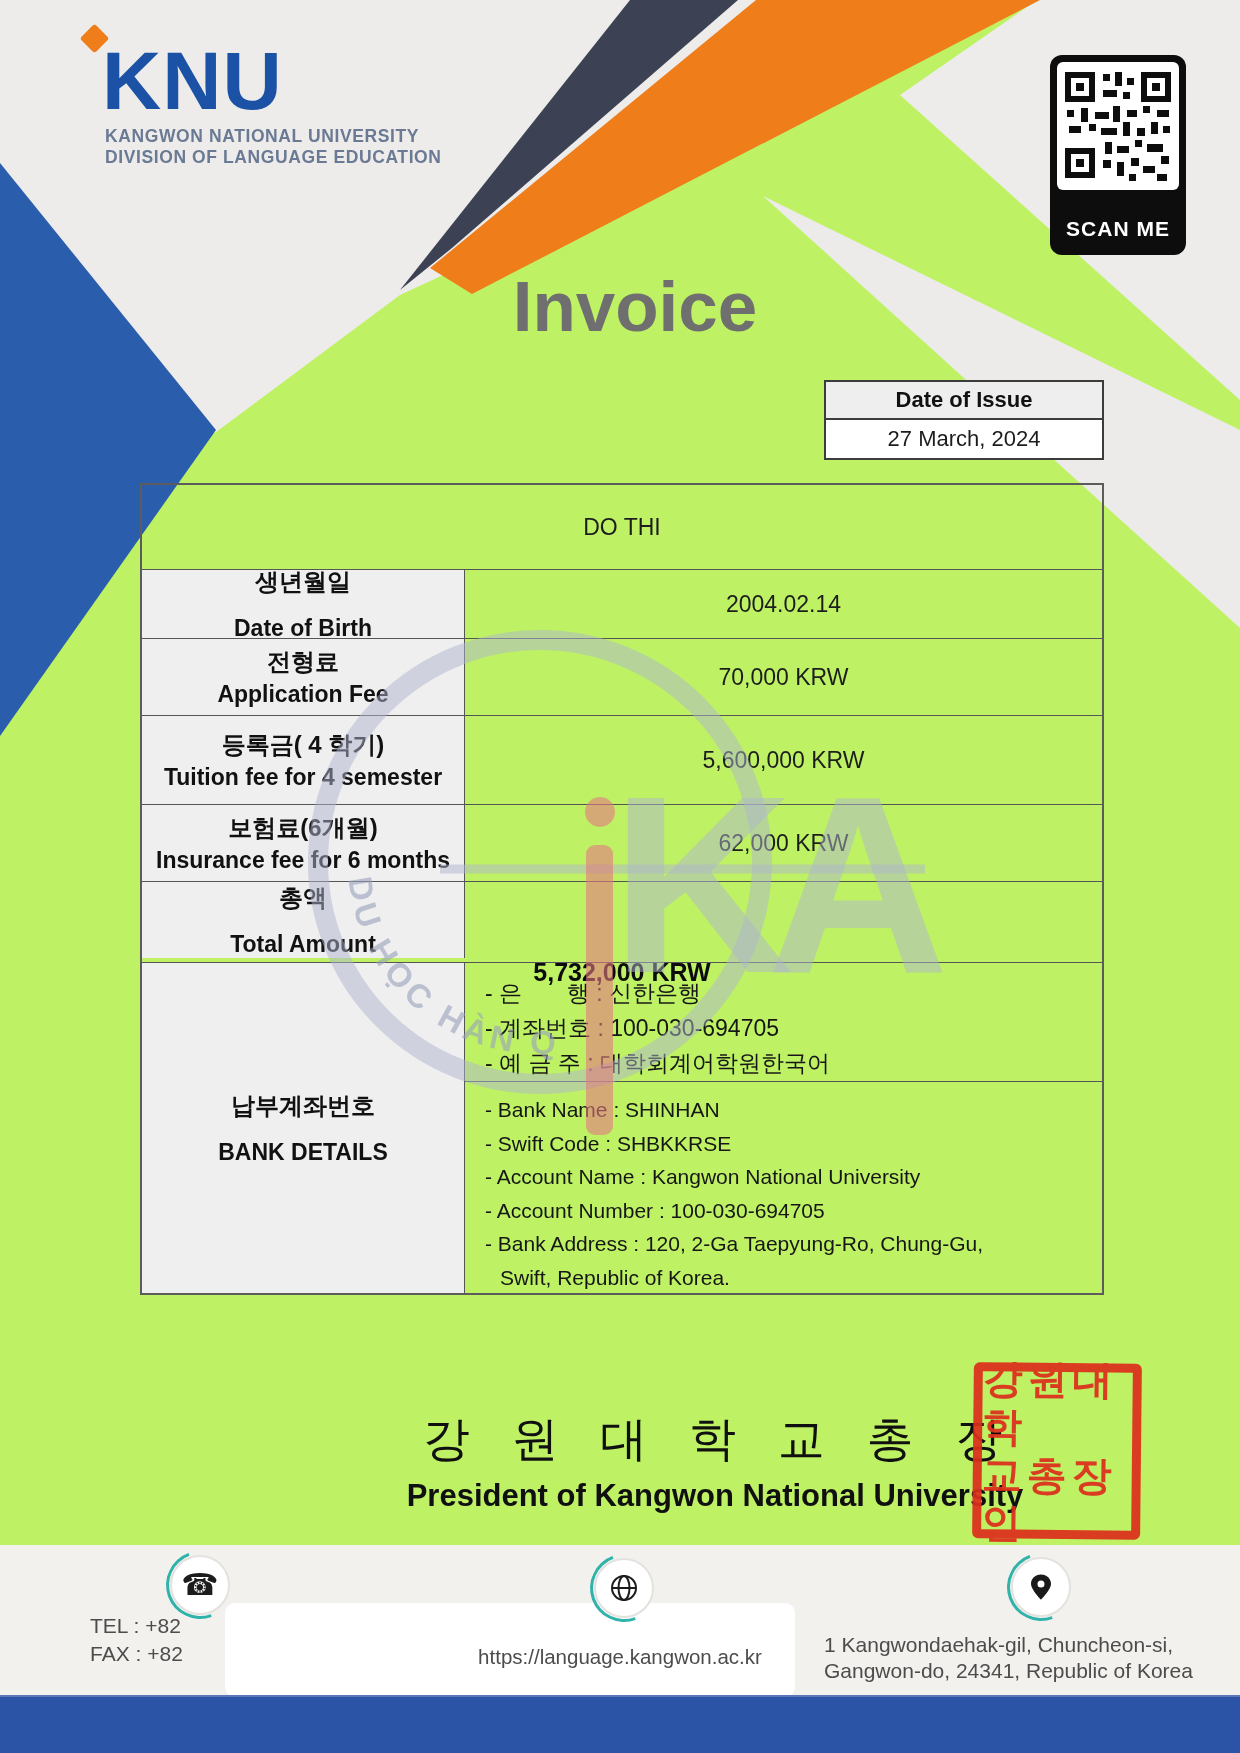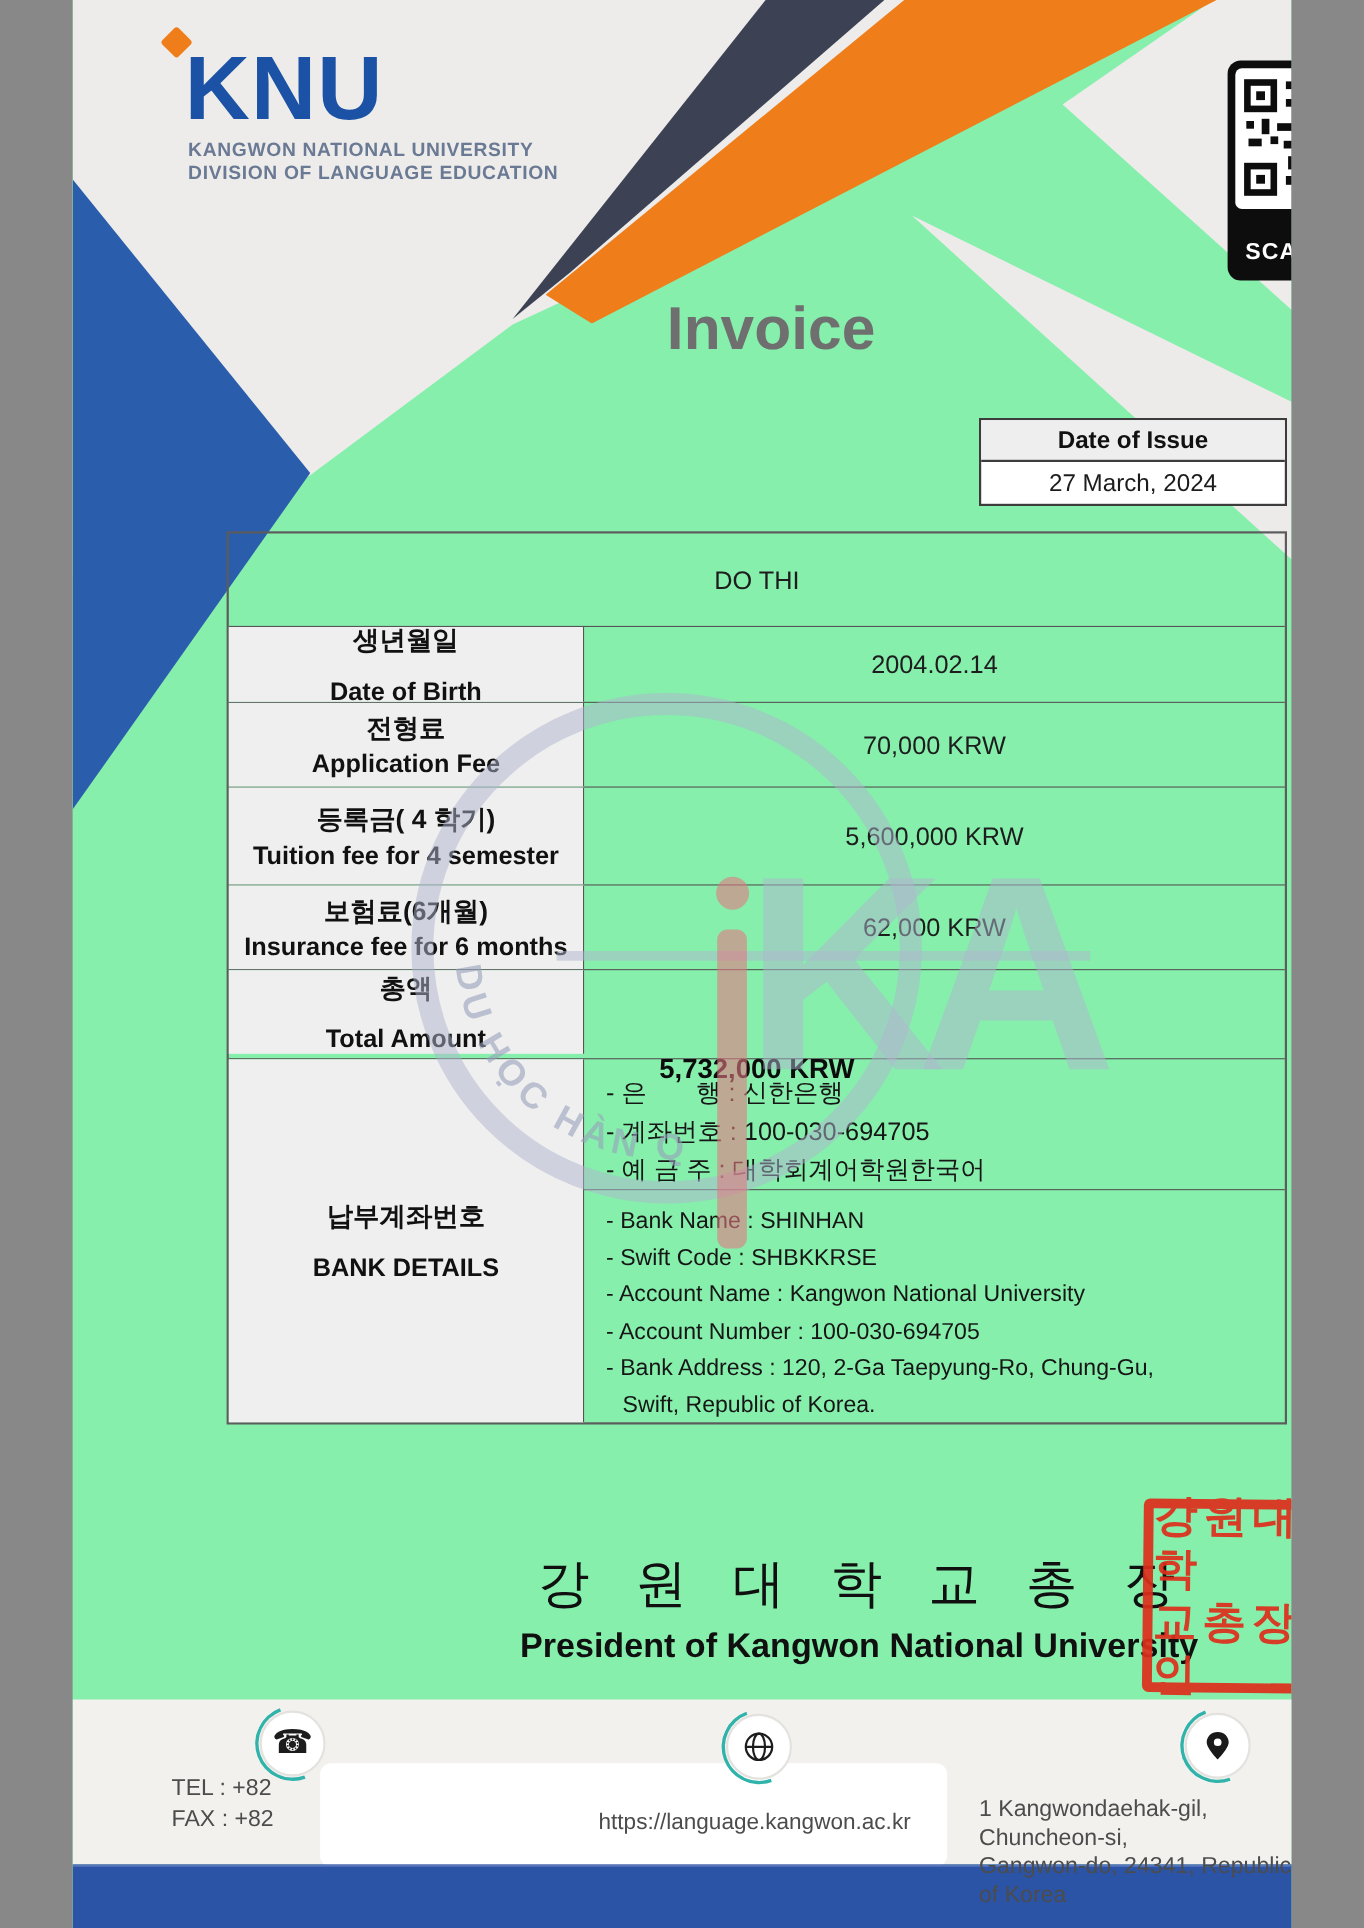--- a/index.html
+++ b/index.html
@@ -1,16 +1,16 @@
 <!DOCTYPE html>
 <html><head>
 <meta charset="utf-8">
 <style>
   html,body{margin:0;padding:0;background:#888;}
-  .page{position:relative;width:1108px;height:1753px;margin:0 auto;background:#86efac;overflow:hidden;
+  .page{position:relative;width:1240px;height:1753px;margin:0 auto;background:#bef264;overflow:hidden;
         font-family:"Liberation Sans","DejaVu Sans",sans-serif;color:#222;}
   .abs{position:absolute;}
   
   .bg{position:absolute;inset:0;pointer-events:none;}
   .gray-tl{background:#edecea;clip-path:polygon(0 0,1037px 0,400px 295px,216px 432px,0 525px);}
   .gray-tr1{background:#edecea;clip-path:polygon(1037px 0,1240px 0,1240px 400px,900px 95px);}
   .gray-tr2{background:#eceb e9;background:#ecebe9;clip-path:polygon(763px 196px,1240px 430px,1240px 628px);}
   .blue-tri{background:#2b5dad;clip-path:polygon(0 163px,216px 430px,0 736px);}
   .navy-stripe{background:#3c4254;clip-path:polygon(630px 0,738px 0,452px 248px,400px 290px);}
   .orange-stripe{background:#ef7d1a;clip-path:polygon(756px 0,1040px 0,472px 294px,430px 268px);}
@@ -21,21 +21,21 @@
   .logo-diamond{left:84px;top:28px;width:21px;height:21px;background:#ef7d1a;border-radius:3px;transform:rotate(45deg);}
   .logo-knu{left:102px;top:40px;font-size:82px;line-height:1;font-weight:800;color:#1b52a5;letter-spacing:1px;}
   .logo-sub1{left:105px;top:126px;font-size:17.5px;font-weight:bold;color:#6b7a94;letter-spacing:.6px;}
   .logo-sub2{left:105px;top:147px;font-size:17.5px;font-weight:bold;color:#6b7a94;letter-spacing:.6px;}
   
   .qr-frame{left:1050px;top:55px;width:136px;height:200px;background:#0d0d0d;border-radius:12px;padding:0;}
   .qr-white{position:absolute;left:7px;top:7px;width:122px;height:128px;background:#fff;border-radius:6px;}
   .qr-label{position:absolute;left:0;bottom:14px;width:100%;text-align:center;color:#fff;
             font-size:21px;font-weight:bold;letter-spacing:1px;}
   
-  .title{left:400px;top:266px;width:470px;text-align:center;font-size:55px;font-weight:bold;color:#6f6f6f;}
+  .title{left:400px;top:266px;width:470px;text-align:center;font-size:71px;font-weight:bold;color:#6f6f6f;}
   .datebox{left:824px;top:380px;width:276px;border:2px solid #3c3c3c;background:#fff;}
   .datebox .hd{height:36px;background:#efeeee;border-bottom:2px solid #3c3c3c;display:flex;align-items:center;justify-content:center;
                font-size:22px;font-weight:bold;color:#111;}
   .datebox .vl{height:38px;display:flex;align-items:center;justify-content:center;font-size:22px;color:#1c1c1c;}
   
   .invtable{left:140px;top:483px;width:960px;border:2px solid #5c5c5c;background:transparent;}
   .trow{display:flex;border-top:1.6px solid #555;}
   .trow.first{border-top:none;}
   .tlabel{width:322px;background:#f0efef;border-right:1.6px solid #555;display:flex;flex-direction:column;
           justify-content:center;align-items:center;text-align:center;gap:3px;}

